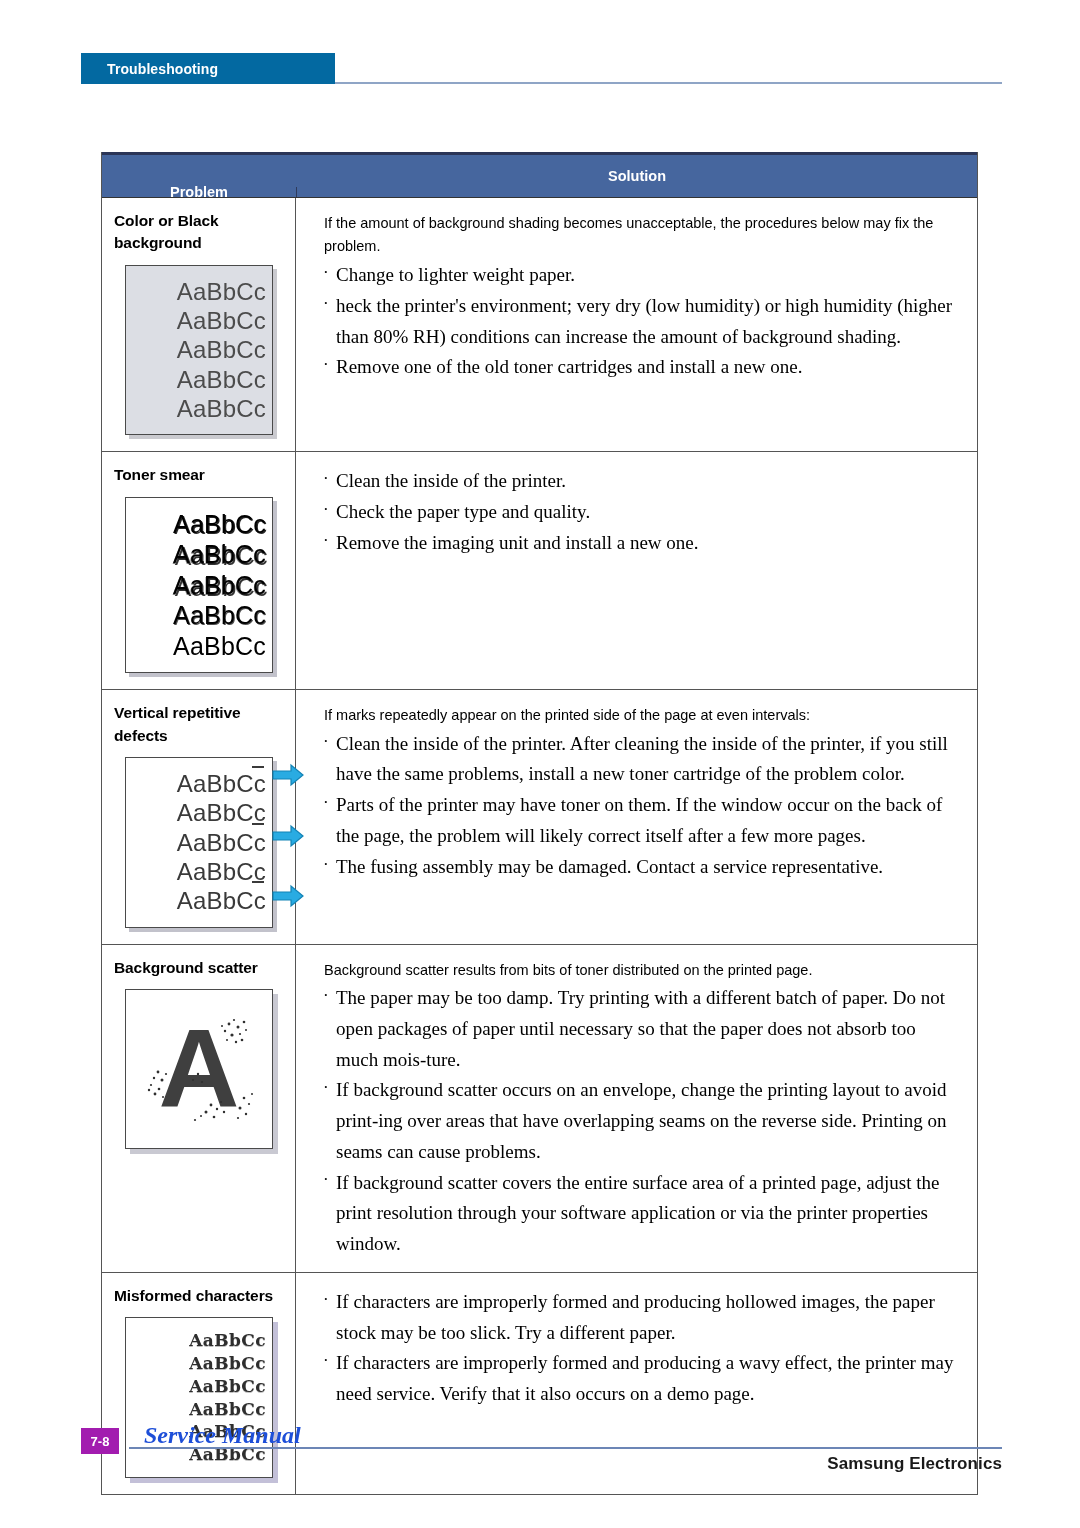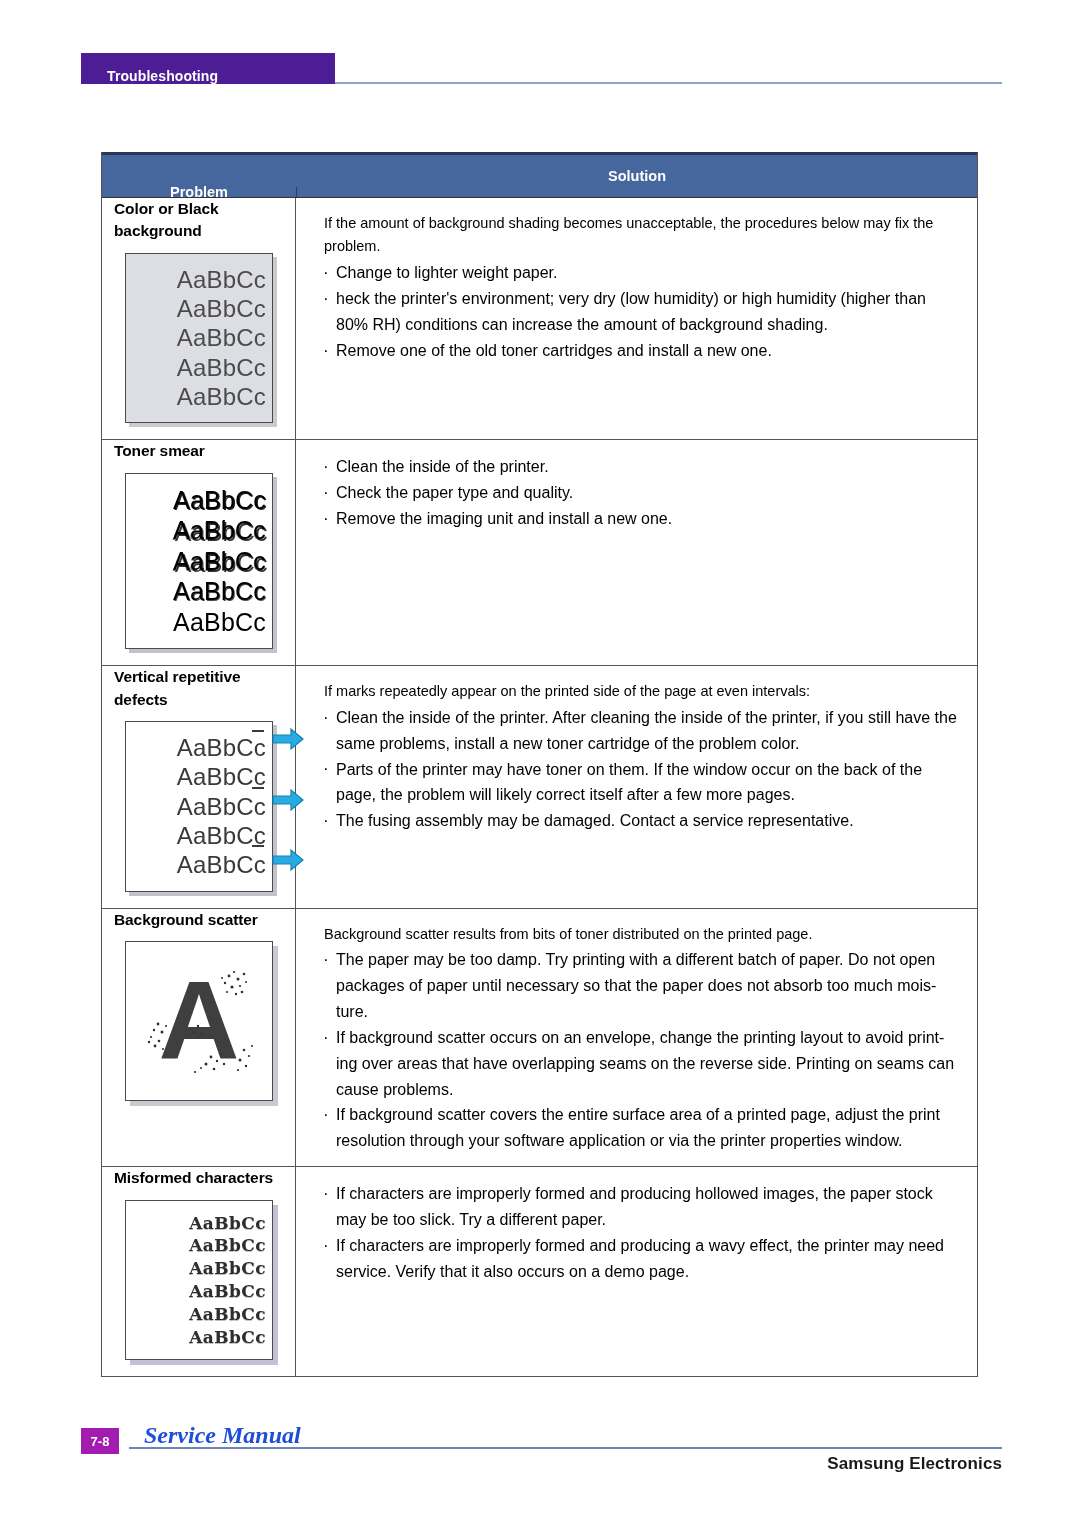--- a/index.html
+++ b/index.html
@@ -18,23 +18,23 @@
 
   
   .page-header {
     position: absolute;
     left: 0; top: 0; width: 1080px; height: 100px;
   }
   .header-tab {
     position: absolute;
     left: 81px; top: 53px;
     width: 254px; height: 31px;
-    background: #4c1d95;
+    background: #0369a1;
     display: flex;
-    align-items: flex-end;
+    align-items: center;
   }
   .header-tab-label {
     color: #ffffff;
     font-size: 14px;
     font-weight: bold;
     padding-left: 26px;
     letter-spacing: 0.1px;
   }
   .header-rule {
     position: absolute;
@@ -75,21 +75,21 @@
     display: flex;
     border-bottom: 1px solid #555;
   }
   .matrix-row:last-child { border-bottom: none; }
 
   .cell-problem {
     width: 194px;
     flex: 0 0 194px;
     border-right: 1px solid #555;
     box-sizing: border-box;
-    padding: 0 8px 16px 12px;
+    padding: 12px 8px 16px 12px;
   }
   .cell-solution {
     flex: 1 1 auto;
     box-sizing: border-box;
     padding: 14px 18px 12px 16px;
   }
 
   .problem-title {
     font-size: 15.5px;
     font-weight: bold;
@@ -102,25 +102,26 @@
     font-size: 14.5px;
     line-height: 1.62;
     margin: 0 0 1px 12px;
   }
   ul.sol-list {
     list-style: none;
     margin: 0;
     padding: 0;
   }
   ul.sol-list li {
-    font-size: 16px;
+    font-size: 19px;
     line-height: 1.62;
     position: relative;
     padding-left: 14px;
     margin-left: 10px;
+    font-family: Liberation Serif, serif;
   }
   ul.sol-list li::before {
     content: "\00B7";
     position: absolute;
     left: 1px;
     top: -0.07em;
     font-size: 17px;
     line-height: 1.62;
   }
 

